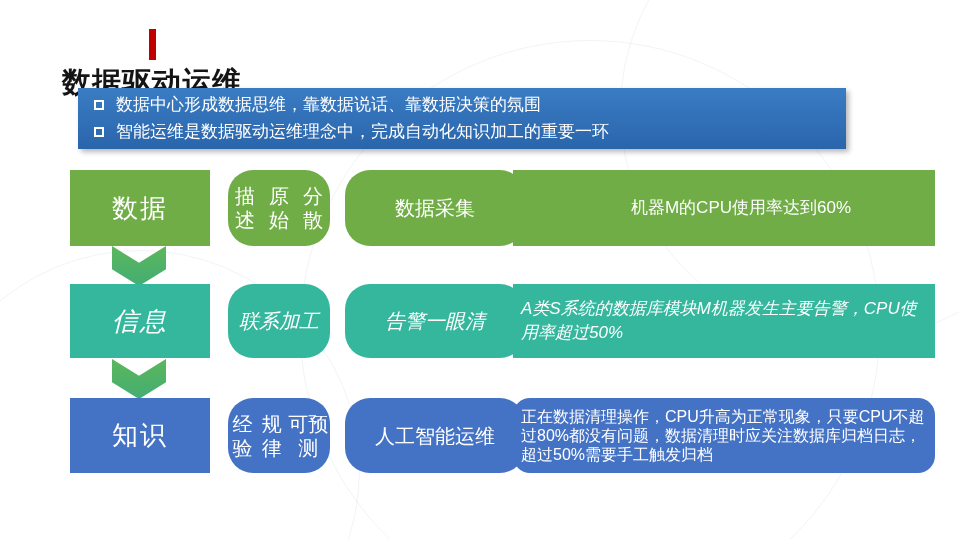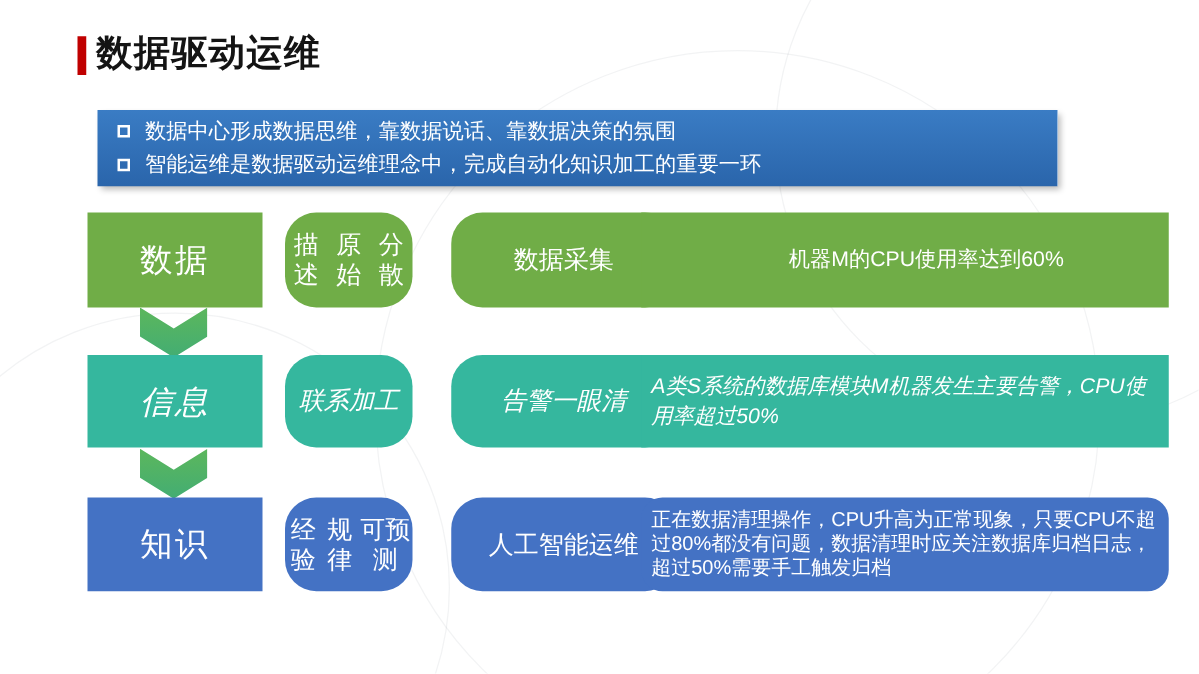--- a/index.html
+++ b/index.html
@@ -16,21 +16,21 @@
   
   .deco-circle {
     position:absolute;
     border:1px solid rgba(110,120,135,0.09);
     border-radius:50%;
     pointer-events:none;
   }
 
   .title-row {
     position:absolute; left:62px; top:29px;
-    display:flex; align-items:flex-start; gap:8px;
+    display:flex; align-items:center; gap:8px;flex-direction:column;
   }
   .accent-bar {
     width:7px; height:31px;
     background:var(--accent-red,#c00000);
   }
   .page-title {
     font-size:29px; font-weight:bold; color:#141414;
     letter-spacing:1px; line-height:1;
   }
 
@@ -75,21 +75,21 @@
   .arrow {
     position:absolute;
     width:54px; height:40px;
     background:linear-gradient(180deg,#5cb75c 0%, #43ad73 100%);
     clip-path:polygon(0 0, 50% 42%, 100% 0, 100% 58%, 50% 100%, 0 58%);
   }
 
   
   .col-stage { left:70px;  width:140px; }
   .col-attr  { left:228px; width:102px; }
-  .col-proc  { left:361px; width:180px;text-align:right; }
+  .col-proc  { left:345px; width:180px;text-align:right; }
   .col-ex    { left:513px; width:422px; }
 
   .row1 { top:170px; height:76px; }
   .row2 { top:284px; height:74px; }
   .row3 { top:398px; height:75px; }
 </style>
 </head>
 <body>
 
 <div class="slide">

